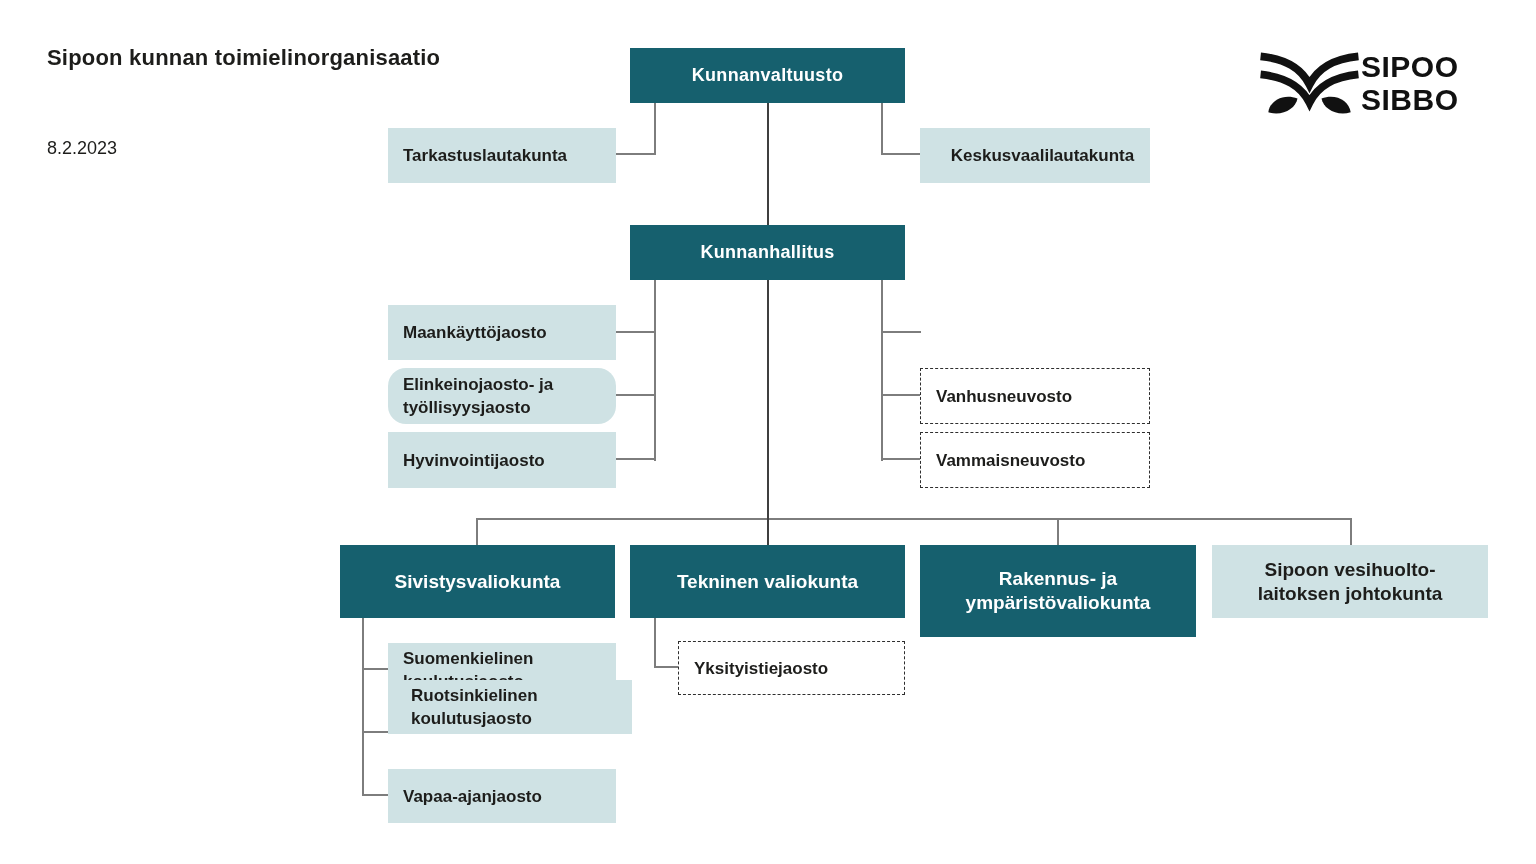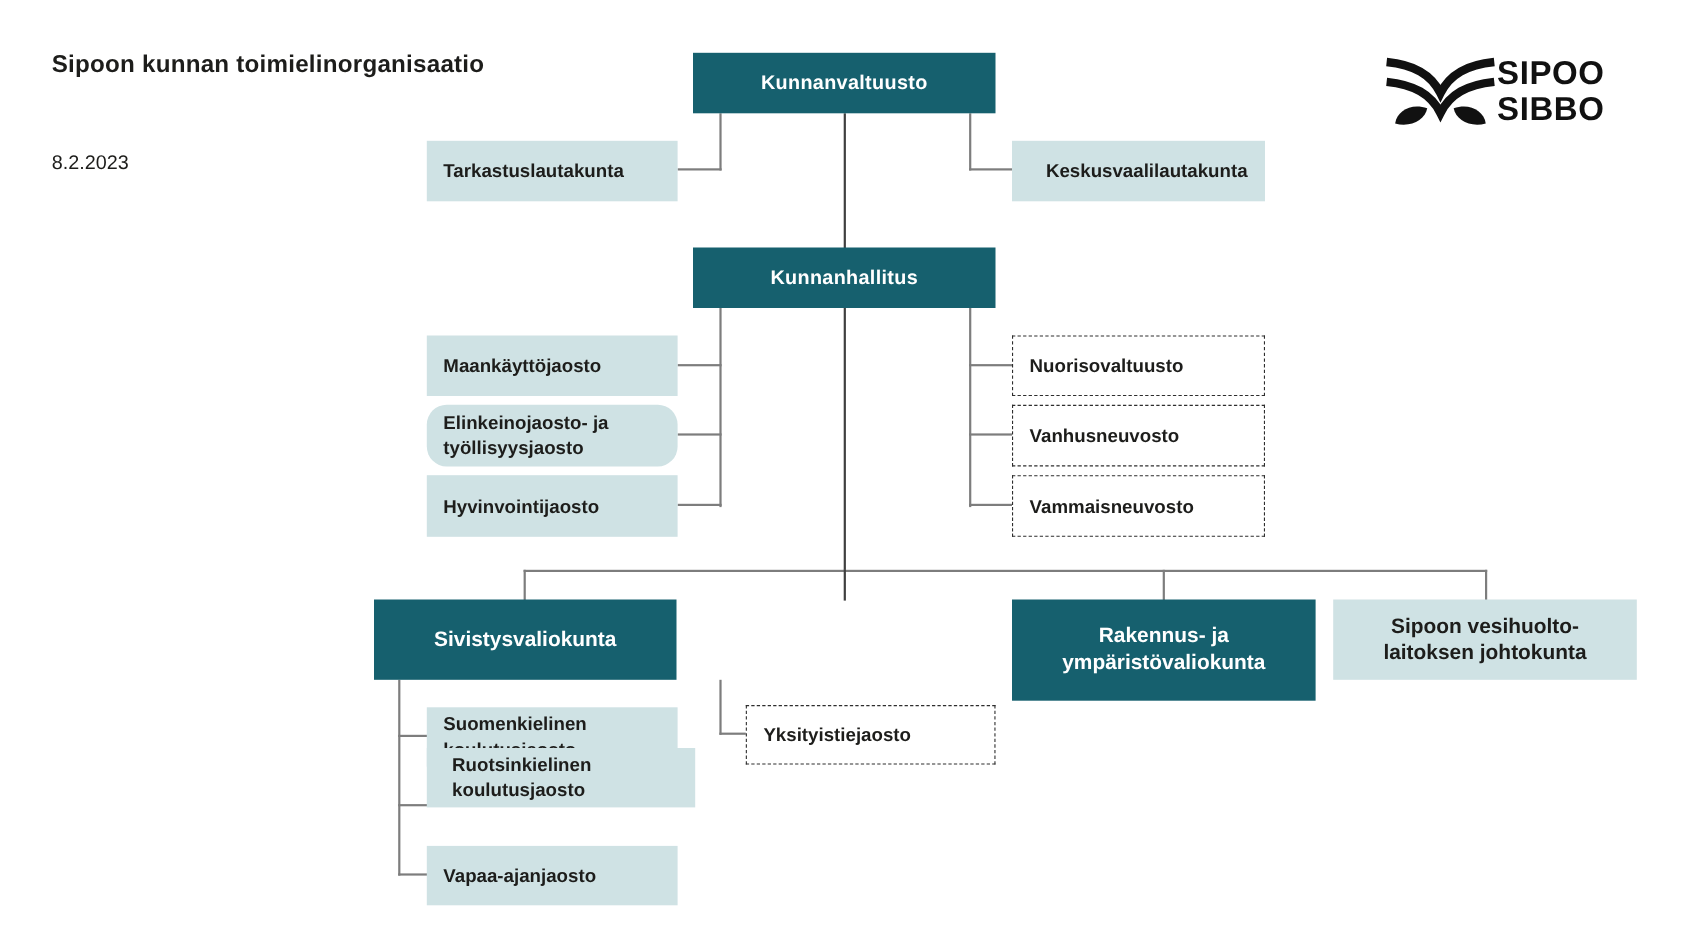--- a/index.html
+++ b/index.html
@@ -201,40 +201,40 @@
   <div class="node light" id="n-elinkeino">
     <span>Elinkeinojaosto- ja</span>
     <span>työllisyysjaosto</span>
   </div>
 
   <div class="node light" id="n-hyvinvointi">
     <span>Hyvinvointijaosto</span>
     <span></span>
   </div>
 
-  <div class="node dashed" id="n-nuoriso">
-    <span>Nuorisovaltuusto</span>
-    <span></span>
-  </div>
 
   <div class="node dashed" id="n-vanhus">
     <span>Vanhusneuvosto</span>
     <span></span>
   </div>
 
   <div class="node dashed" id="n-vammais">
     <span>Vammaisneuvosto</span>
     <span></span>
   </div>
 
   <div class="node dark mid" id="n-sivistys">
     <span>Sivistysvaliokunta</span>
     <span></span>
   </div>
 
+  <div class="node dark mid" id="n-tekninen">
+    <span>Tekninen valiokunta</span>
+    <span></span>
+  </div>
 
   <div class="node dark mid" id="n-rakennus">
     <span>Rakennus- ja</span>
     <span>ympäristövaliokunta</span>
   </div>
 
   <div class="node light-center" id="n-vesihuolto">
     <span>Sipoon vesihuolto-</span>
     <span>laitoksen johtokunta</span>
   </div>

